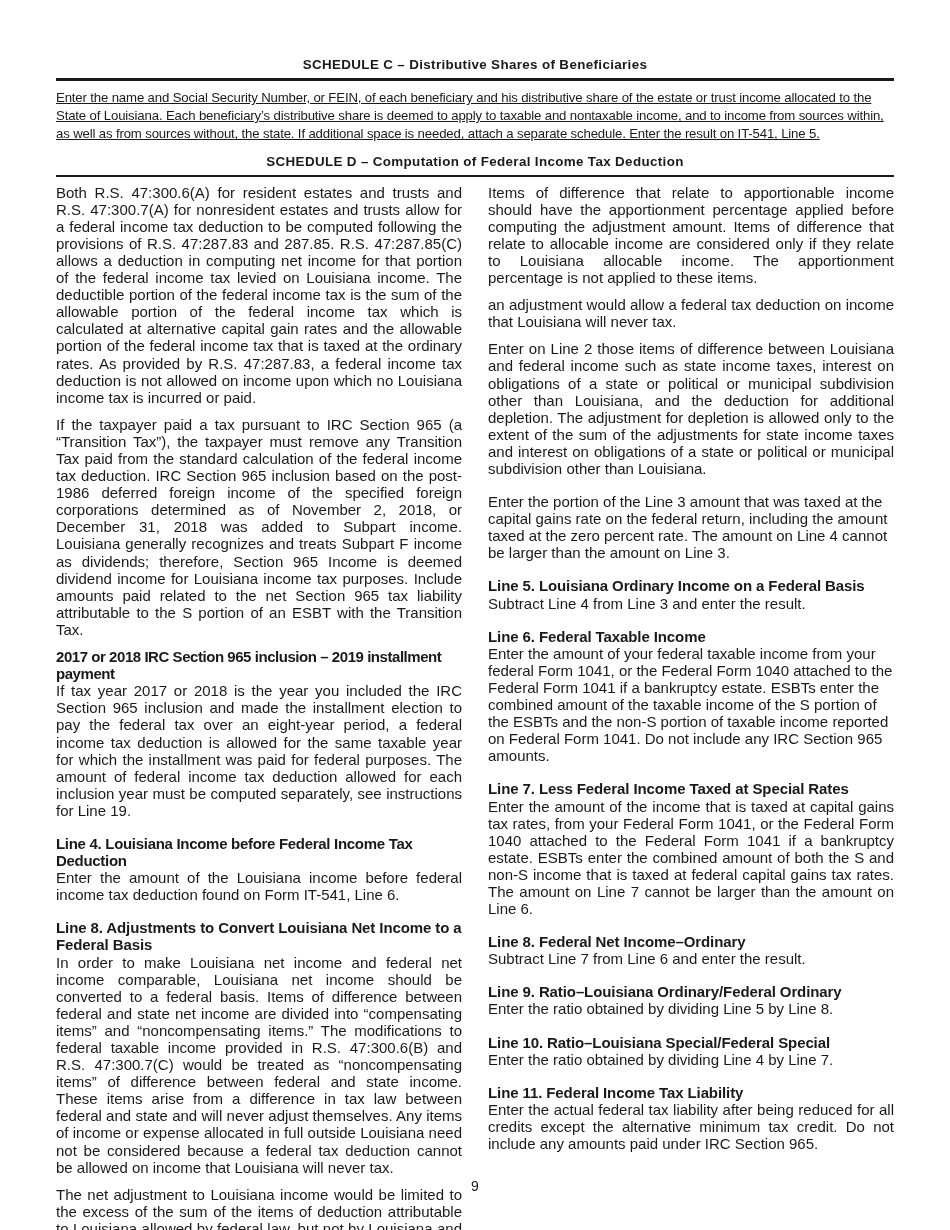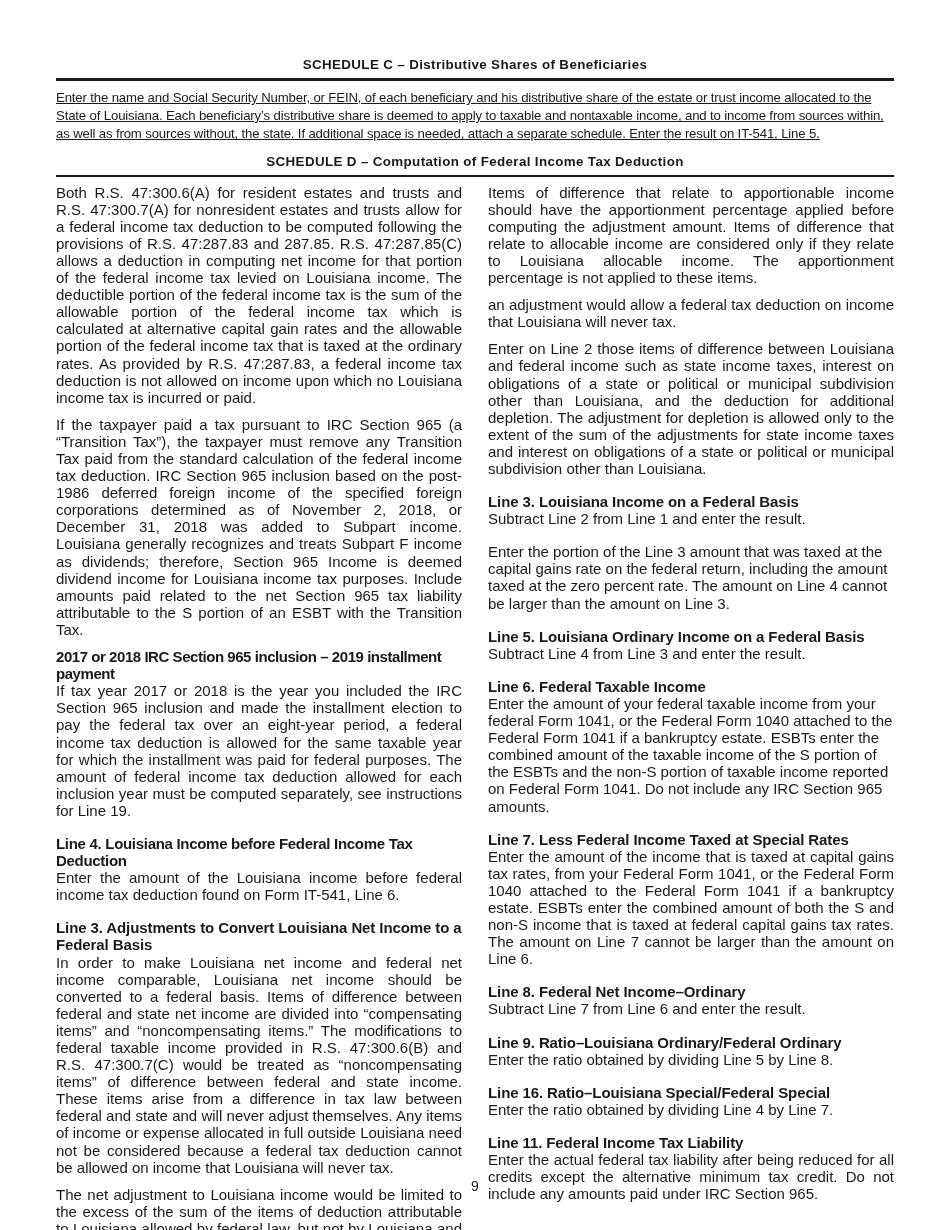--- a/index.html
+++ b/index.html
@@ -97,35 +97,31 @@
           <div class="heading" style="letter-spacing:-0.45px;">2017 or 2018 IRC Section 965 inclusion – 2019 installment payment</div>
           <div class="body">If tax year 2017 or 2018 is the year you included the IRC Section 965 inclusion and made the installment election to pay the federal tax over an eight-year period, a federal income tax deduction is allowed for the same taxable year for which the installment was paid for federal purposes. The amount of federal income tax deduction allowed for each inclusion year must be computed separately, see instructions for Line 19.</div>
         </div>
 
         <div class="block">
           <div class="heading" style="letter-spacing:-0.3px;">Line 4. Louisiana Income before Federal Income Tax Deduction</div>
           <div class="body">Enter the amount of the Louisiana income before federal income tax deduction found on Form IT-541, Line 6.</div>
         </div>
 
         <div class="block tight">
-          <div class="heading">Line 3. Adjustments to Convert Louisiana Net Income to a Federal Basis</div>
+          <div class="heading">Line 8. Adjustments to Convert Louisiana Net Income to a Federal Basis</div>
           <div class="body">In order to make Louisiana net income and federal net income comparable, Louisiana net income should be converted to a federal basis. Items of difference between federal and state net income are divided into “compensating items” and “noncompensating items.” The modifications to federal taxable income provided in R.S. 47:300.6(B) and R.S. 47:300.7(C) would be treated as “noncompensating items” of difference between federal and state income. These items arise from a difference in tax law between federal and state and will never adjust themselves. Any items of income or expense allocated in full outside Louisiana need not be considered because a federal tax deduction cannot be allowed on income that Louisiana will never tax.</div>
         </div>
         <p>The net adjustment to Louisiana income would be limited to the excess of the sum of the items of deduction attributable to Louisiana allowed by federal law, but not by Louisiana and the items of gross income attributed to and taxed by Louisiana, but not by the federal government over the items of deduction allowed by Louisiana, but not by the federal government. An adjustment would not be made for interest on U.S. government obligations since such</p>
       </div>
 
       <div class="col">
         <p>Items of difference that relate to apportionable income should have the apportionment percentage applied before computing the adjustment amount. Items of difference that relate to allocable income are considered only if they relate to Louisiana allocable income. The apportionment percentage is not applied to these items.</p>
         <p>an adjustment would allow a federal tax deduction on income that Louisiana will never tax.</p>
         <p style="margin-bottom:16px;">Enter on Line 2 those items of difference between Louisiana and federal income such as state income taxes, interest on obligations of a state or political or municipal subdivision other than Louisiana, and the deduction for additional depletion. The adjustment for depletion is allowed only to the extent of the sum of the adjustments for state income taxes and interest on obligations of a state or political or municipal subdivision other than Louisiana.</p>
 
-        <div class="block">
-          <div class="heading">Line 3. Louisiana Income on a Federal Basis</div>
-          <div class="body left">Subtract Line 2 from Line 1 and enter the result.</div>
-        </div>
 
         <div class="block">
           <div class="body left">Enter the portion of the Line 3 amount that was taxed at the capital gains rate on the federal return, including the amount taxed at the zero percent rate. The amount on Line 4 cannot be larger than the amount on Line 3.</div>
         </div>
 
         <div class="block">
           <div class="heading">Line 5. Louisiana Ordinary Income on a Federal Basis</div>
           <div class="body left">Subtract Line 4 from Line 3 and enter the result.</div>
         </div>
 
@@ -143,21 +139,21 @@
           <div class="heading">Line 8. Federal Net Income–Ordinary</div>
           <div class="body left">Subtract Line 7 from Line 6 and enter the result.</div>
         </div>
 
         <div class="block">
           <div class="heading">Line 9. Ratio–Louisiana Ordinary/Federal Ordinary</div>
           <div class="body left">Enter the ratio obtained by dividing Line 5 by Line 8.</div>
         </div>
 
         <div class="block">
-          <div class="heading">Line 16. Ratio–Louisiana Special/Federal Special</div>
+          <div class="heading">Line 10. Ratio–Louisiana Special/Federal Special</div>
           <div class="body left">Enter the ratio obtained by dividing Line 4 by Line 7.</div>
         </div>
 
         <div class="block">
           <div class="heading">Line 11. Federal Income Tax Liability</div>
           <div class="body">Enter the actual federal tax liability after being reduced for all credits except the alternative minimum tax credit. Do not include any amounts paid under IRC Section 965.</div>
         </div>
       </div>
 
     </div>

